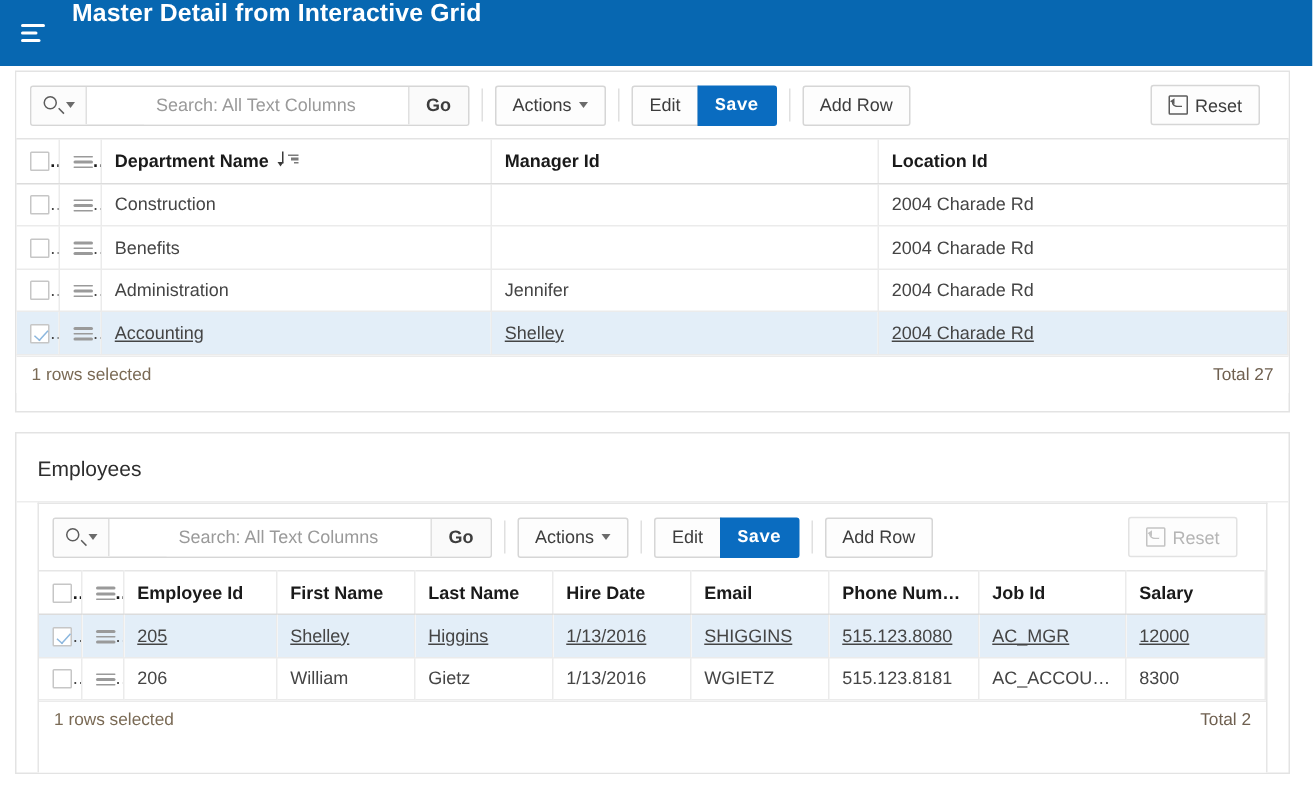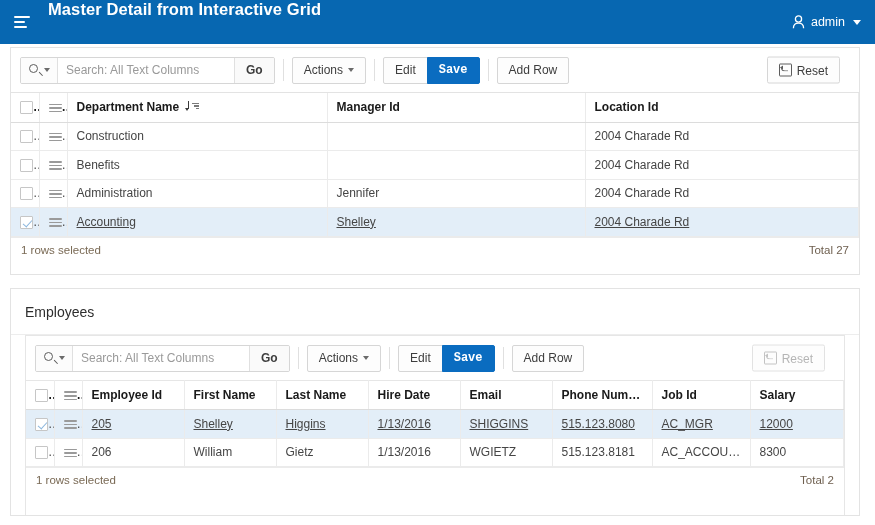--- a/index.html
+++ b/index.html
@@ -89,20 +89,21 @@
     transform: rotate(45deg); transform-origin: right bottom;
   }
   .mini-caret {
     width: 0; height: 0; border-left: 3.5px solid transparent;
     border-right: 3.5px solid transparent; border-top: 4px solid #6b6b6b;
   }
   .search-input {
     border: 0; outline: 0; height: 100%; padding: 0 8px;
     font-family: "Liberation Sans", sans-serif; font-size: 12px; color: #4c1d95;
     background: #fff;
+    margin-left: 38px;
   }
   .search-input::placeholder { color: #9a9a9a; }
   .go-btn {
     border: 0; border-left: 1px solid #e0e0e0; height: 100%;
     background: #fafafa; font-family: "Liberation Sans", sans-serif;
     font-size: 12px; font-weight: bold; color: #3d3d3d;
     padding: 0 11px; cursor: pointer;
   }
   .tb-sep {
     width: 1px; height: 22px; background: #e0e0e0; margin: 0 8px;
@@ -229,30 +230,20 @@
 
   <div class="topbar">
     <div class="nav-toggle">
       <div class="bars">
         <span></span>
           <span></span>
           <span></span>
       </div>
     </div>
     <div class="app-title">Master Detail from Interactive Grid</div>
-    <div class="user-area">
-      <span class="user-icon">
-        <svg width="13" height="14" viewBox="0 0 13 14" aria-hidden="true">
-          <circle cx="6.5" cy="4" r="3.1" fill="none" stroke="#ffffff" stroke-width="1.3"></circle>
-          <path d="M1.4 13.2 C1.4 9.6 4 8.2 6.5 8.2 C9 8.2 11.6 9.6 11.6 13.2" fill="none" stroke="#ffffff" stroke-width="1.3"></path>
-        </svg>
-      </span>
-      <span>admin</span>
-      <span class="caret-down"></span>
-    </div>
   </div>
 
   <div class="region" id="master-region">
 
     <div class="ig-toolbar" id="master-toolbar">
       <div class="search-group">
         <div class="search-sel">
           <span class="mag">
               <i></i>
               <b></b>

